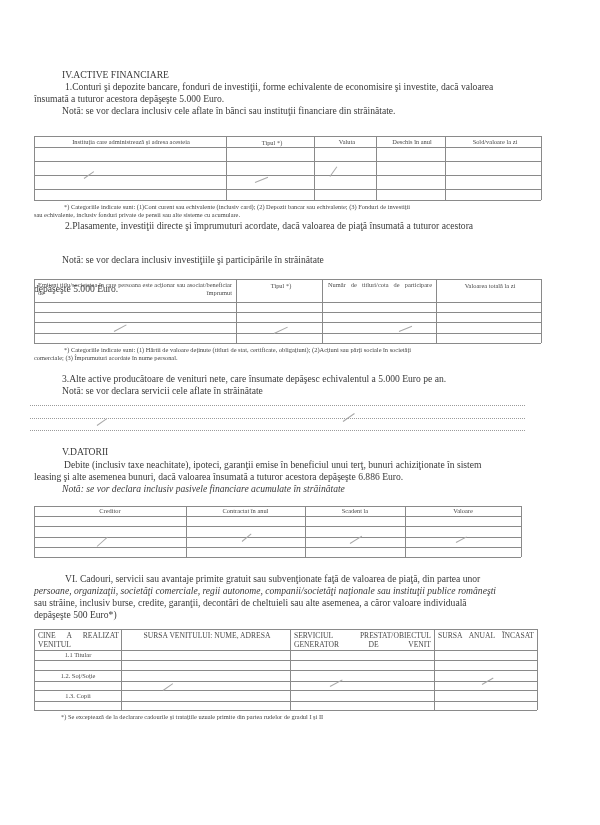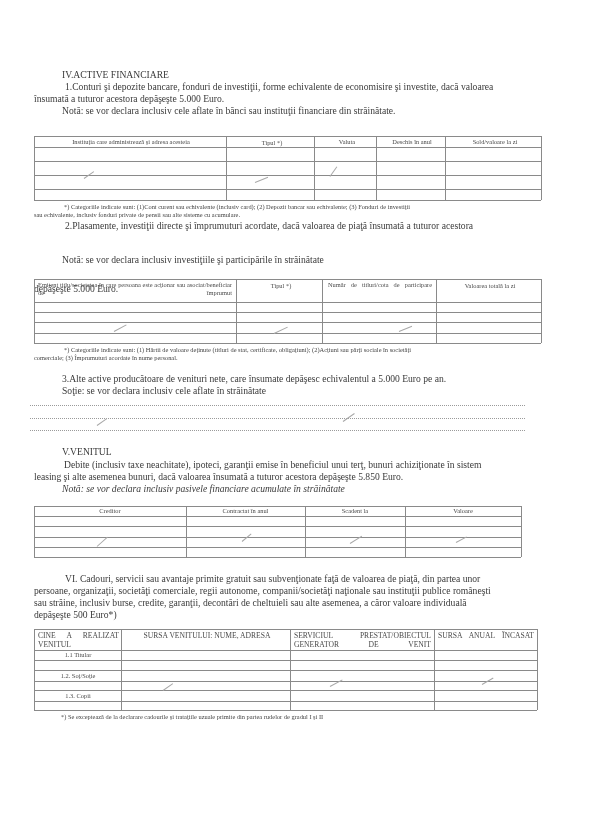--- a/index.html
+++ b/index.html
@@ -78,33 +78,33 @@
 
   <div class="tick" style="left:114px;top:331px;width:14px;transform:rotate(-28deg);"></div>
   <div class="tick" style="left:274px;top:333px;width:15px;transform:rotate(-25deg);"></div>
   <div class="tick" style="left:399px;top:331px;width:14px;transform:rotate(-22deg);"></div>
 </div>
 
 <div class="abs small" style="left:64px;top:346px;">*) Categoriile indicate sunt: (1) Hârtii de valoare deţinute (titluri de stat, certificate, obligaţiuni); (2)Acţiuni sau părţi sociale în societăţi</div>
 <div class="abs small" style="left:34px;top:354px;">comerciale; (3) Împrumuturi acordate în nume personal.</div>
 
 <div class="abs txt" style="left:62px;top:373px;">3.Alte active producătoare de venituri nete, care însumate depăşesc echivalentul a 5.000 Euro pe an.</div>
-<div class="abs txt" style="left:62px;top:385px;">Soţie: se vor declara inclusiv cele aflate în străinătate</div>
+<div class="abs txt" style="left:62px;top:385px;">Notă: se vor declara servicii cele aflate în străinătate</div>
 
 <div>
   <div class="dots" style="left:30px;width:495px;top:405px;"></div>
   <div class="dots" style="left:30px;width:495px;top:418px;"></div>
   <div class="dots" style="left:30px;width:495px;top:430px;"></div>
   <div class="tick" style="left:97px;top:425px;width:12px;transform:rotate(-35deg);"></div>
   <div class="tick" style="left:343px;top:421px;width:14px;transform:rotate(-35deg);"></div>
 </div>
 
-<div class="abs txt" style="left:62px;top:446px;">V.VENITUL</div>
+<div class="abs txt" style="left:62px;top:446px;">V.DATORII</div>
 <div class="abs txt" style="left:64px;top:459px;">Debite (inclusiv taxe neachitate), ipoteci, garanţii emise în beneficiul unui terţ, bunuri achiziţionate în sistem</div>
-<div class="abs txt" style="left:34px;top:471px;">leasing şi alte asemenea bunuri, dacă valoarea însumată a tuturor acestora depăşeşte 5.850 Euro.</div>
+<div class="abs txt" style="left:34px;top:471px;">leasing şi alte asemenea bunuri, dacă valoarea însumată a tuturor acestora depăşeşte 6.886 Euro.</div>
 <div class="abs txt" style="left:62px;top:483px;font-style:italic;">Notă: se vor declara inclusiv pasivele financiare acumulate în străinătate</div>
 
 <div>
   <div class="hline" style="left:34px;width:487px;top:506px;"></div>
   <div class="hline" style="left:34px;width:487px;top:516px;"></div>
   <div class="hline" style="left:34px;width:487px;top:526px;"></div>
   <div class="hline" style="left:34px;width:487px;top:537px;"></div>
   <div class="hline" style="left:34px;width:487px;top:547px;"></div>
   <div class="hline" style="left:34px;width:487px;top:557px;"></div>
   <div class="vline" style="left:34px;top:506px;height:51px;"></div>
@@ -118,21 +118,21 @@
   <div class="cell cell-t center" style="left:305px;top:507px;width:100px;">Scadent la</div>
   <div class="cell cell-t center" style="left:405px;top:507px;width:116px;">Valoare</div>
 
   <div class="tick" style="left:97px;top:546px;width:14px;transform:rotate(-42deg);"></div>
   <div class="tick" style="left:242px;top:541px;width:12px;transform:rotate(-40deg);"></div>
   <div class="tick" style="left:350px;top:543px;width:14px;transform:rotate(-32deg);"></div>
   <div class="tick" style="left:456px;top:542px;width:12px;transform:rotate(-28deg);"></div>
 </div>
 
 <div class="abs txt" style="left:65px;top:573px;">VI. Cadouri, servicii sau avantaje primite gratuit sau subvenţionate faţă de valoarea de piaţă, din partea unor</div>
-<div class="abs txt" style="left:34px;top:585px;">persoane, organizaţii, societăţi comerciale, regii autonome, companii/societăţi naţionale sau instituţii publice româneşti</div>
+<div class="abs txt" style="left:34px;top:585px;font-style:italic;">persoane, organizaţii, societăţi comerciale, regii autonome, companii/societăţi naţionale sau instituţii publice româneşti</div>
 <div class="abs txt" style="left:34px;top:597px;">sau străine, inclusiv burse, credite, garanţii, decontări de cheltuieli sau alte asemenea, a căror valoare individuală</div>
 <div class="abs txt" style="left:34px;top:609px;">depăşeşte 500 Euro*)</div>
 
 <div>
   <div class="hline" style="left:34px;width:503px;top:629px;"></div>
   <div class="hline" style="left:34px;width:503px;top:650px;"></div>
   <div class="hline" style="left:34px;width:503px;top:660px;"></div>
   <div class="hline" style="left:34px;width:503px;top:670px;"></div>
   <div class="hline" style="left:34px;width:503px;top:681px;"></div>
   <div class="hline" style="left:34px;width:503px;top:690px;"></div>

